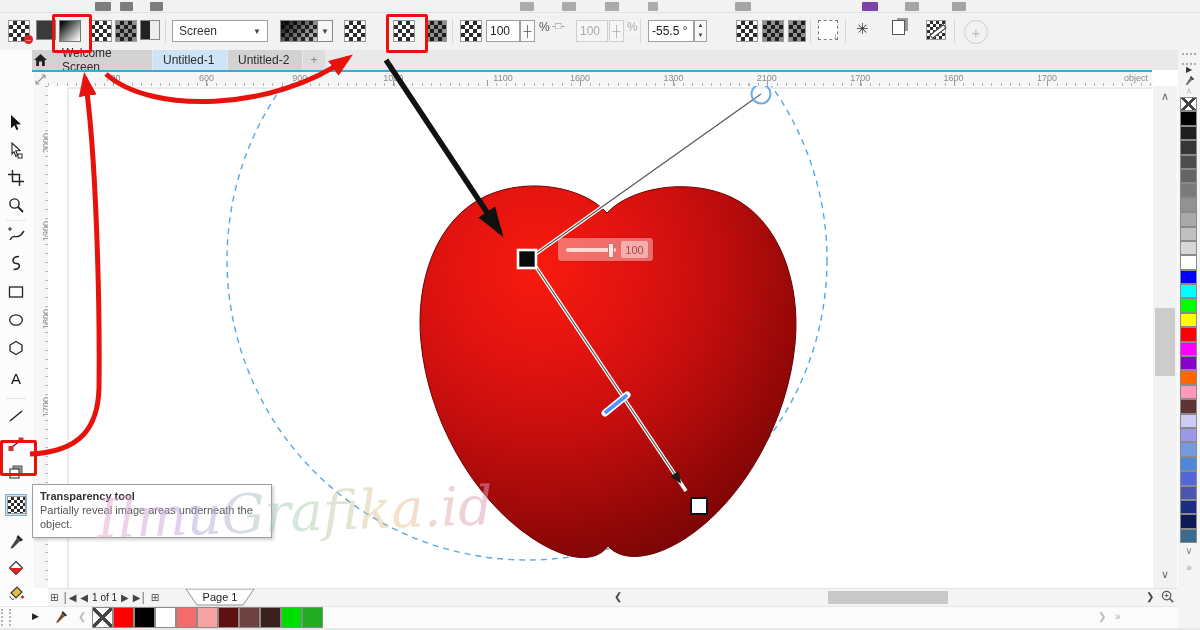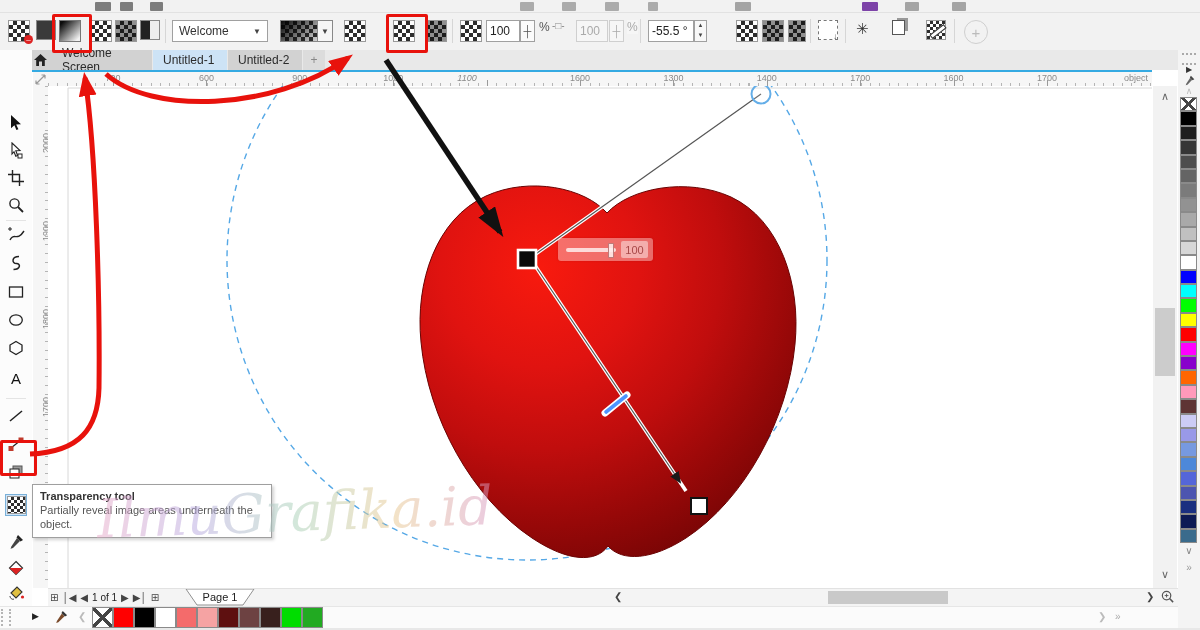--- a/index.html
+++ b/index.html
@@ -117,21 +117,21 @@
     </div>
   <div class="pb-item" style="left:115px;">
       <div class="chk dark"></div>
     </div>
   <div class="pb-item" style="left:140px;">
     <div style="width:18px;height:18px;background:linear-gradient(90deg,#222 50%,#eee 50%);border:1px solid #888;"></div>
   </div>
   <div class="pb-sep" style="left:165px;"></div>
 
   <div class="pb-item dropdown" style="left:172px;width:96px;">
-    <span>Welcome</span>
+    <span>Screen</span>
     <span class="caret">▼</span>
   </div>
   <div class="pb-item" style="left:280px;">
     <div style="width:36px;height:20px;border:1px solid #888;background:linear-gradient(135deg,#0a0a0a,#f5f5f5),repeating-conic-gradient(#333 0% 25%,#ddd 0% 50%);background-blend-mode:multiply;background-size:100% 100%,8px 8px;"></div>
     <div style="width:14px;height:20px;border:1px solid #888;border-left:none;background:#f6f6f6;display:flex;align-items:center;justify-content:center;">
         <span class="caret">▼</span>
       </div>
   </div>
 
   <div class="pb-item" style="left:344px;">
@@ -225,27 +225,27 @@
   <span class="runit">object</span>
   <div>
       <span class="lbl" style="left: 65px;">700</span>
       <div class="tick" style="left: 65px;"></div>
       <span class="lbl" style="left: 158.4px;">600</span>
       <div class="tick" style="left: 158.4px;"></div>
       <span class="lbl" style="left: 251.8px;">900</span>
       <div class="tick" style="left: 251.8px;"></div>
       <span class="lbl" style="left: 345.2px;">1000</span>
       <div class="tick" style="left: 345.2px;"></div>
-      <span class="lbl" style="left: 419px; font-style: italic;">1100</span>
+      <span class="lbl" style="left: 455px;">1100</span>
       <div class="tick" style="left: 438.6px;"></div>
       <span class="lbl" style="left: 532px;">1600</span>
       <div class="tick" style="left: 532px;"></div>
       <span class="lbl" style="left: 625.4px;">1300</span>
       <div class="tick" style="left: 625.4px;"></div>
-      <span class="lbl" style="left: 718.8px;">1400</span>
+      <span class="lbl" style="left: 718.8px;">2100</span>
       <div class="tick" style="left: 718.8px;"></div>
       <span class="lbl" style="left: 812.2px;">1700</span>
       <div class="tick" style="left: 812.2px;"></div>
       <span class="lbl" style="left: 905.6px;">1600</span>
       <div class="tick" style="left: 905.6px;"></div>
       <span class="lbl" style="left: 999px;">1700</span>
       <div class="tick" style="left: 999px;"></div>
     </div>
 </div>
 <div class="abs vruler">

